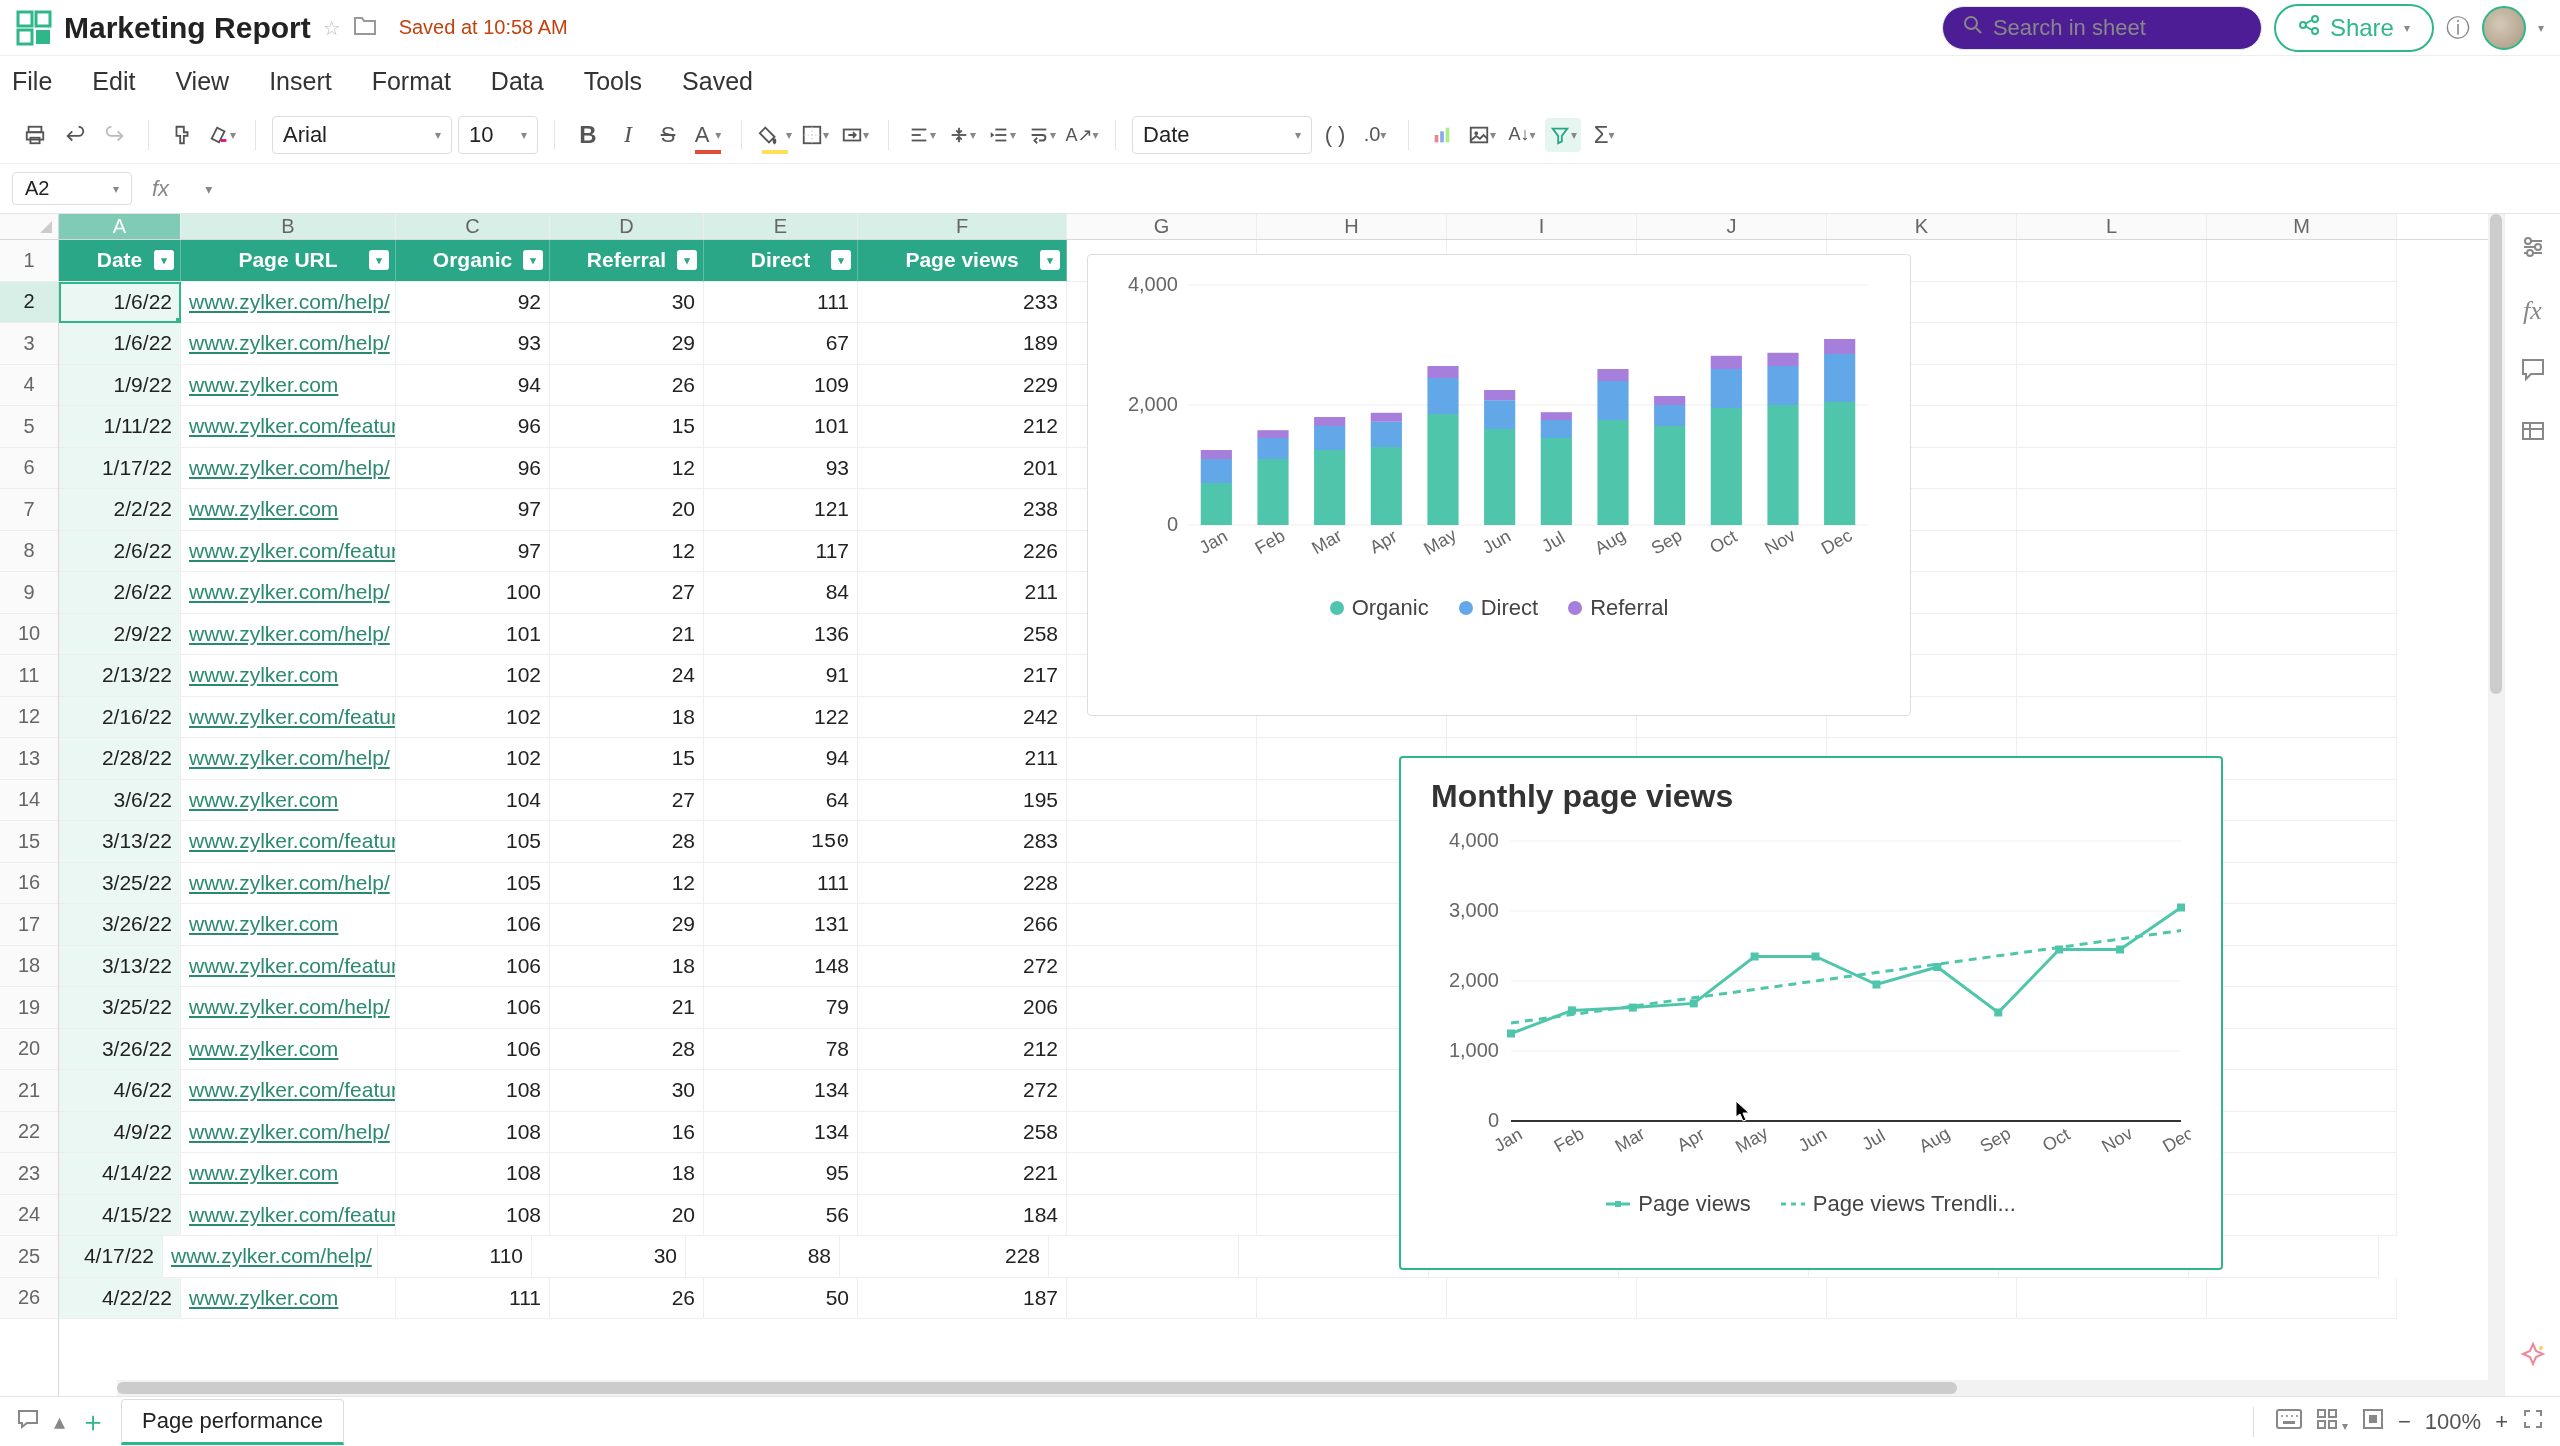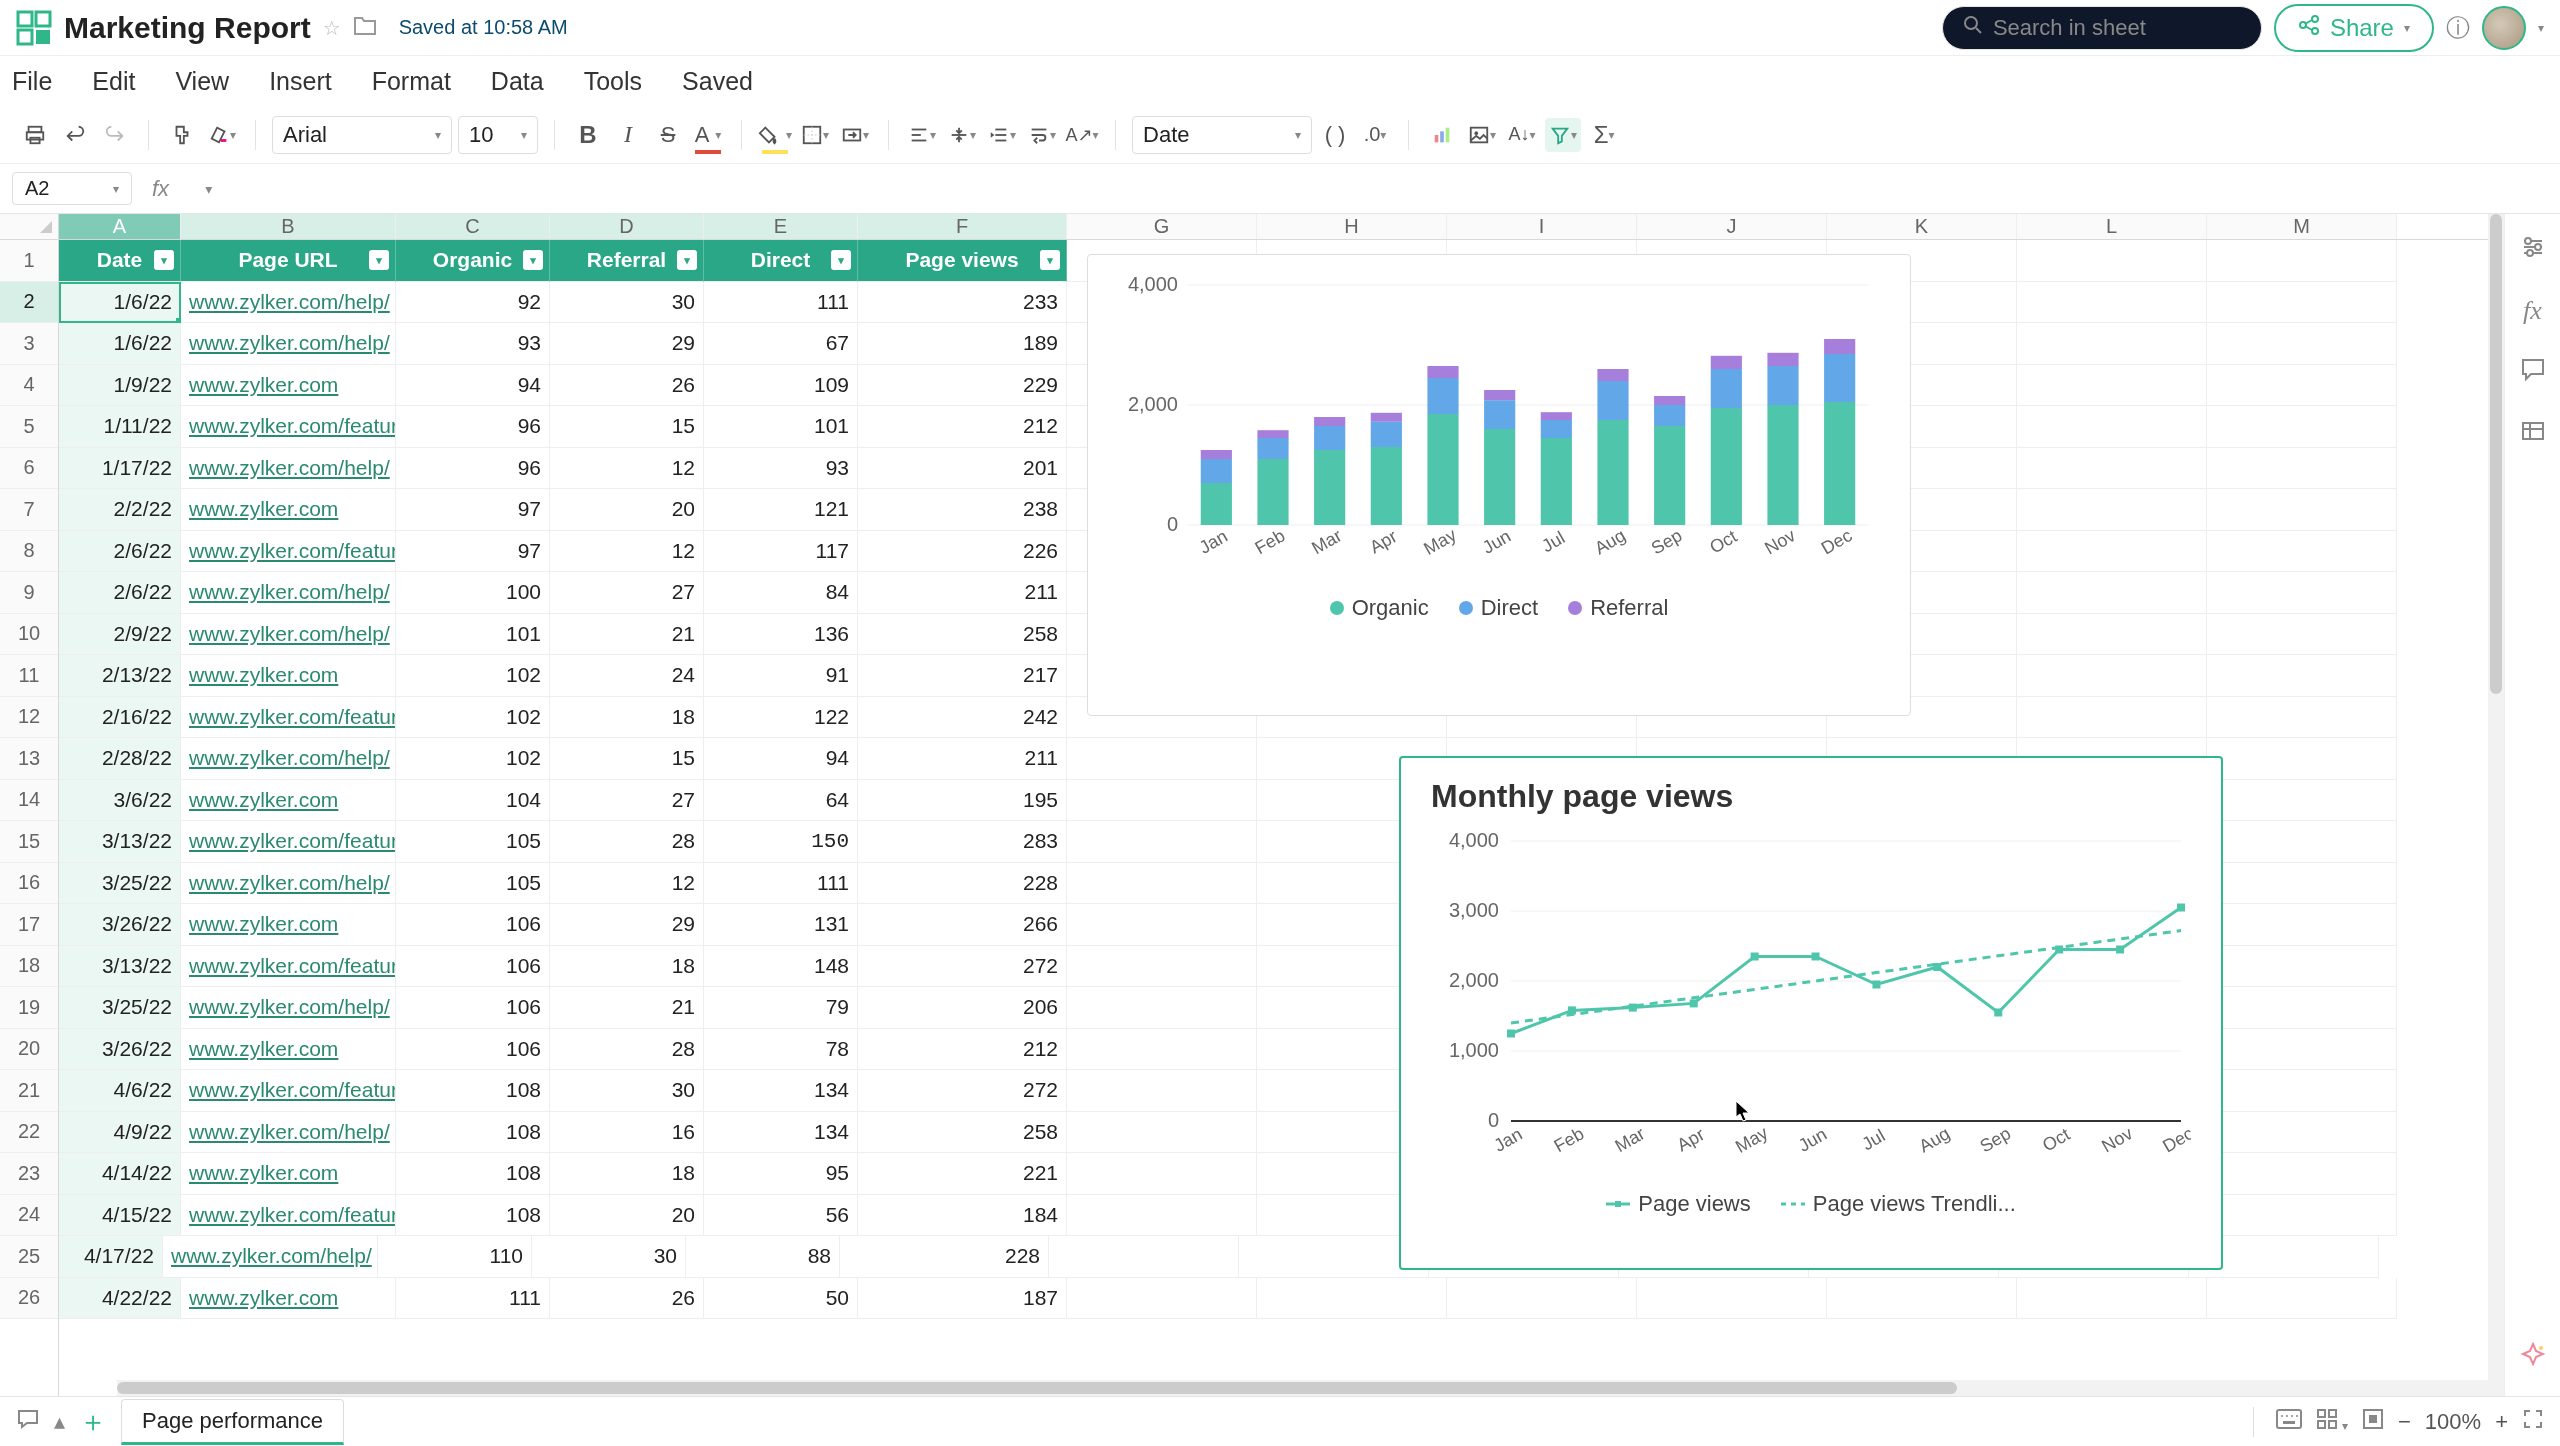--- a/index.html
+++ b/index.html
@@ -3,23 +3,23 @@
 <meta charset="utf-8">
 <style>
 * { box-sizing: border-box; margin: 0; padding: 0; }
 body { font-family: Arial, sans-serif; font-size: 13px; color: #222; background: #fff; overflow: hidden; width: 2560px; height: 1446px; transform-origin: top left; }
 
 
 .titlebar { display: flex; align-items: center; height: 56px; padding: 0 16px; border-bottom: 1px solid #eee; gap: 12px; }
 .app-icon { width: 36px; height: 36px; display: flex; align-items: center; justify-content: center; }
 .doc-title { font-size: 30px; font-weight: 600; color: #222; }
 .star-icon, .folder-icon { color: #bbb; font-size: 20px; }
-.saved-text { color: #0c4a6e; font-size: 20px; margin-left: 10px; }
+.saved-text { color: #c2410c; font-size: 20px; margin-left: 10px; }
 .spacer { flex: 1; }
-.search-box { display: flex; align-items: center; gap: 10px; background: #0f172a; border: 1px solid #e5e5e5; border-radius: 30px; padding: 8px 20px; width: 320px; color: #888; font-size: 22px; }
+.search-box { display: flex; align-items: center; gap: 10px; background: #4c1d95; border: 1px solid #e5e5e5; border-radius: 30px; padding: 8px 20px; width: 320px; color: #888; font-size: 22px; }
 .share-btn { display: flex; align-items: center; gap: 10px; border: 2px solid #2fb78a; color: #2fb78a; border-radius: 30px; padding: 8px 22px; font-size: 24px; font-weight: 500; }
 .info-icon { color: #888; font-size: 24px; }
 .avatar { width: 44px; height: 44px; border-radius: 50%; background: radial-gradient(circle at 40% 40%, #d4c9b8, #a89880); border: 2px solid #2fb78a; }
 .menu-caret { color: #888; font-size: 12px; }
 
 
 .menubar { display: flex; align-items: center; height: 50px; padding: 0 12px; gap: 40px; font-size: 25px; color: #333; }
 .menubar span { cursor: pointer; }
 
 

